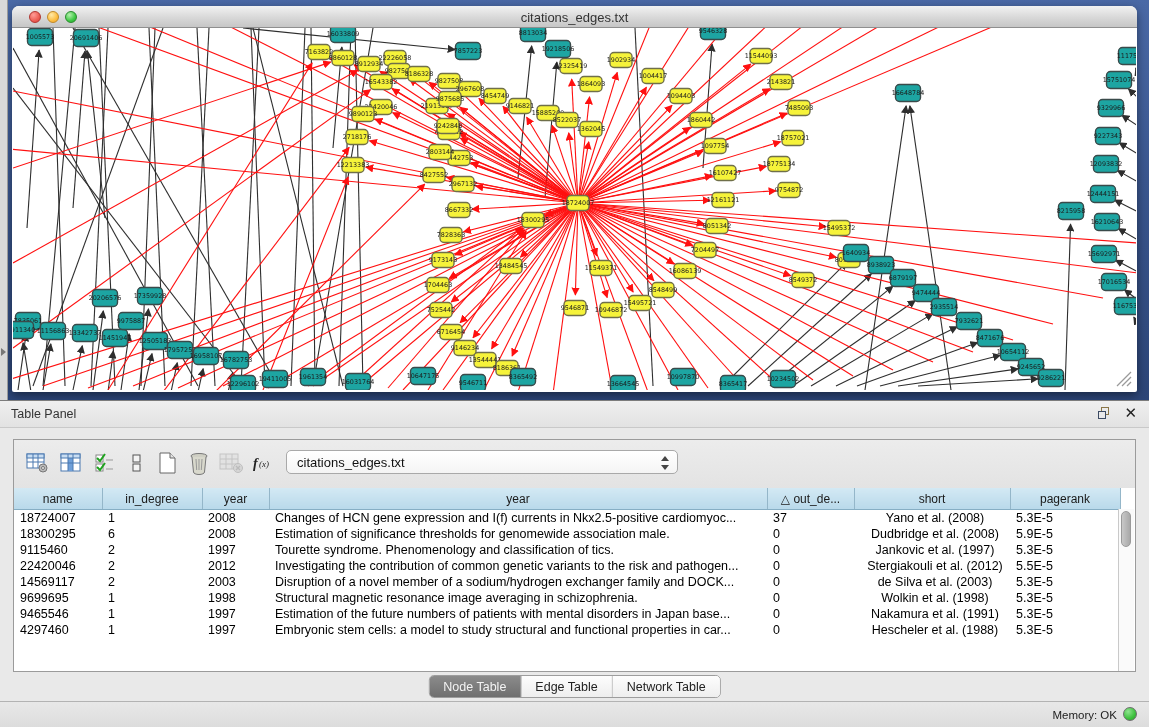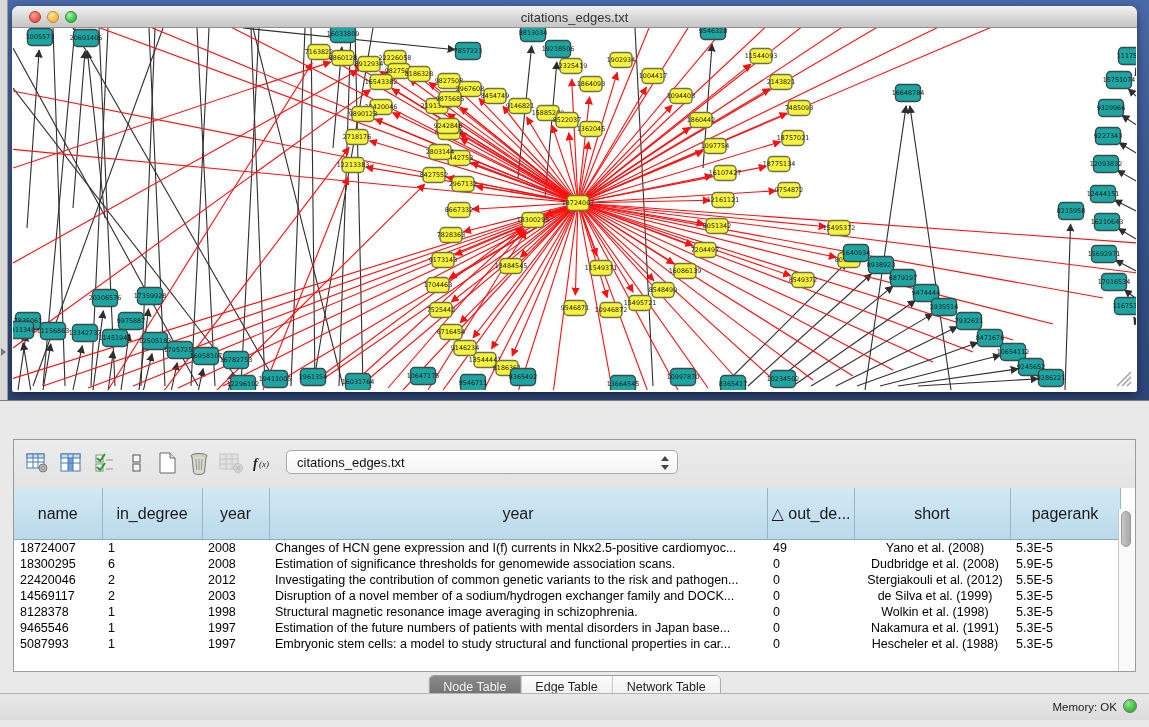--- a/index.html
+++ b/index.html
@@ -36,30 +36,30 @@
   .tb-icon{position:absolute;top:8px;width:30px;height:30px;display:flex;align-items:center;justify-content:center;cursor:pointer;}
   .tb-icon.disabled{opacity:.45;cursor:default;}
   .combo{position:absolute;left:272px;top:10px;width:392px;height:24px;background:linear-gradient(#ffffff,#f4f4f4);
          border:1px solid #a9a9a9;border-radius:5px;box-sizing:border-box;cursor:pointer;}
   .combo-text{position:absolute;left:10px;top:4px;font-size:13px;color:#111;}
   .combo-arrows{position:absolute;right:8px;top:3px;width:9px;height:18px;}
   .combo-arrows .up{position:absolute;left:1px;top:2px;width:0;height:0;border-left:4px solid transparent;border-right:4px solid transparent;border-bottom:5px solid #444;}
   .combo-arrows .dn{position:absolute;left:1px;bottom:2px;width:0;height:0;border-left:4px solid transparent;border-right:4px solid transparent;border-top:5px solid #444;}
   table.grid{position:absolute;left:0;top:48px;border-collapse:collapse;table-layout:fixed;width:1106px;font-size:12.5px;color:#000;}
   table.grid th{height:21px;background:linear-gradient(#d3e9f4,#b9d9ea);border-right:1px solid #94b6c9;border-bottom:1px solid #86aec4;
-                font-weight:normal;font-size:16px;color:#1a1a1a;text-align:center;padding:15px 4px;overflow:hidden;white-space:nowrap;}
+                font-weight:normal;font-size:12px;color:#1a1a1a;text-align:center;padding:0 4px;overflow:hidden;white-space:nowrap;}
   table.grid td{height:16px;padding:0 0 0 6px;overflow:hidden;white-space:nowrap;text-overflow:ellipsis;border:none;}
   td.c-short{text-align:center;padding:0 2px;}
   .vscroll{position:absolute;right:1px;top:69px;width:15px;height:162px;background:#fafafa;border-left:1px solid #c9c9c9;}
   .vthumb{position:absolute;left:2px;top:2px;width:10px;height:36px;border-radius:6px;background:linear-gradient(90deg,#c8c8c8,#a8a8a8);border:1px solid #9a9a9a;box-sizing:border-box;cursor:pointer;}
   .tabs{position:absolute;left:50%;top:274px;transform:translateX(-50%);height:21px;display:flex;border:1px solid #9d9d9d;border-radius:5px;overflow:hidden;background:#fff;}
   .tab{padding:2px 14px 0 14px;font-size:12.5px;color:#222;background:linear-gradient(#fdfdfd,#eeeeee);border-right:1px solid #b9b9b9;cursor:pointer;line-height:18px;}
   .tab:last-child{border-right:none;}
   .tab.active{background:linear-gradient(#8b8b8b,#6f6f6f);color:#f3f3f3;}
-  .statusbar{position:absolute;left:0;bottom:8px;width:100%;height:26px;background:linear-gradient(#e8e8e8,#dcdcdc);border-top:1px solid #b3b3b3;text-align:center;}
+  .statusbar{position:absolute;left:0;bottom:0;width:100%;height:26px;background:linear-gradient(#e8e8e8,#dcdcdc);border-top:1px solid #b3b3b3;text-align:center;}
   .mem-label{position:absolute;right:32px;top:7px;font-size:11.5px;color:#222;}
   .mem-dot{position:absolute;right:12px;top:5px;width:14px;height:14px;border-radius:50%;
            background:radial-gradient(circle at 35% 30%,#8fe48f,#3dc13d 60%,#2ca02c);border:1px solid #6d6d6d;box-sizing:border-box;cursor:pointer;}
 </style>
 </head>
 <body>
 
 <div class="desktop">
   <div class="net-window">
     <div class="titlebar">
@@ -735,20 +735,28 @@
         </g>
       </svg>
     </div>
   </div>
   <div class="left-strip">
     <div class="collapse-arrow"></div>
   </div>
 </div>
 
 <div class="table-panel">
+  <div class="panel-header">
+    <span class="panel-title">Table Panel</span>
+    <span class="float-icon">
+        <span class="sq1"></span>
+        <span class="sq2"></span>
+      </span>
+    <span class="close-icon">✕</span>
+  </div>
 
   <div class="content-box">
     <div class="toolbar">
       <div id="tb-icons">
           <div class="tb-icon" style="left: 8px;">
             <svg width="24" height="22">
               <rect x="2" y="2" width="17" height="14" fill="#fff" stroke="#4a78b0"></rect>
               <rect x="2" y="2" width="17" height="4" fill="#c8ddf2" stroke="#4a78b0"></rect>
               <line x1="8" y1="2" x2="8" y2="16" stroke="#4a78b0"></line>
               <line x1="13" y1="2" x2="13" y2="16" stroke="#4a78b0"></line>
@@ -845,71 +853,80 @@
             <th>short</th>
             <th>pagerank</th>
           </tr>
         </thead>
       <tbody id="grid-body">
           <tr>
             <td>18724007</td>
             <td>1</td>
             <td>2008</td>
             <td>Changes of HCN gene expression and I(f) currents in Nkx2.5-positive cardiomyoc...</td>
-            <td>49</td>
+            <td>37</td>
             <td class="c-short">Yano et al. (2008)</td>
             <td>5.3E-5</td>
           </tr>
           <tr>
             <td>18300295</td>
             <td>6</td>
             <td>2008</td>
-            <td>Estimation of significance thresholds for genomewide association scans.</td>
+            <td>Estimation of significance thresholds for genomewide association male.</td>
             <td>0</td>
             <td class="c-short">Dudbridge et al. (2008)</td>
             <td>5.9E-5</td>
+          </tr>
+          <tr>
+            <td>9115460</td>
+            <td>2</td>
+            <td>1997</td>
+            <td>Tourette syndrome. Phenomenology and classification of tics.</td>
+            <td>0</td>
+            <td class="c-short">Jankovic et al. (1997)</td>
+            <td>5.3E-5</td>
           </tr>
           <tr>
             <td>22420046</td>
             <td>2</td>
             <td>2012</td>
             <td>Investigating the contribution of common genetic variants to the risk and pathogen...</td>
             <td>0</td>
             <td class="c-short">Stergiakouli et al. (2012)</td>
             <td>5.5E-5</td>
           </tr>
           <tr>
             <td>14569117</td>
             <td>2</td>
             <td>2003</td>
             <td>Disruption of a novel member of a sodium/hydrogen exchanger family and DOCK...</td>
             <td>0</td>
-            <td class="c-short">de Silva et al. (1999)</td>
+            <td class="c-short">de Silva et al. (2003)</td>
             <td>5.3E-5</td>
           </tr>
           <tr>
-            <td>8128378</td>
+            <td>9699695</td>
             <td>1</td>
             <td>1998</td>
             <td>Structural magnetic resonance image averaging in schizophrenia.</td>
             <td>0</td>
             <td class="c-short">Wolkin et al. (1998)</td>
             <td>5.3E-5</td>
           </tr>
           <tr>
             <td>9465546</td>
             <td>1</td>
             <td>1997</td>
             <td>Estimation of the future numbers of patients with mental disorders in Japan base...</td>
             <td>0</td>
             <td class="c-short">Nakamura et al. (1991)</td>
             <td>5.3E-5</td>
           </tr>
           <tr>
-            <td>5087993</td>
+            <td>4297460</td>
             <td>1</td>
             <td>1997</td>
             <td>Embryonic stem cells: a model to study structural and functional properties in car...</td>
             <td>0</td>
             <td class="c-short">Hescheler et al. (1988)</td>
             <td>5.3E-5</td>
           </tr>
         </tbody>
     </table>
 

